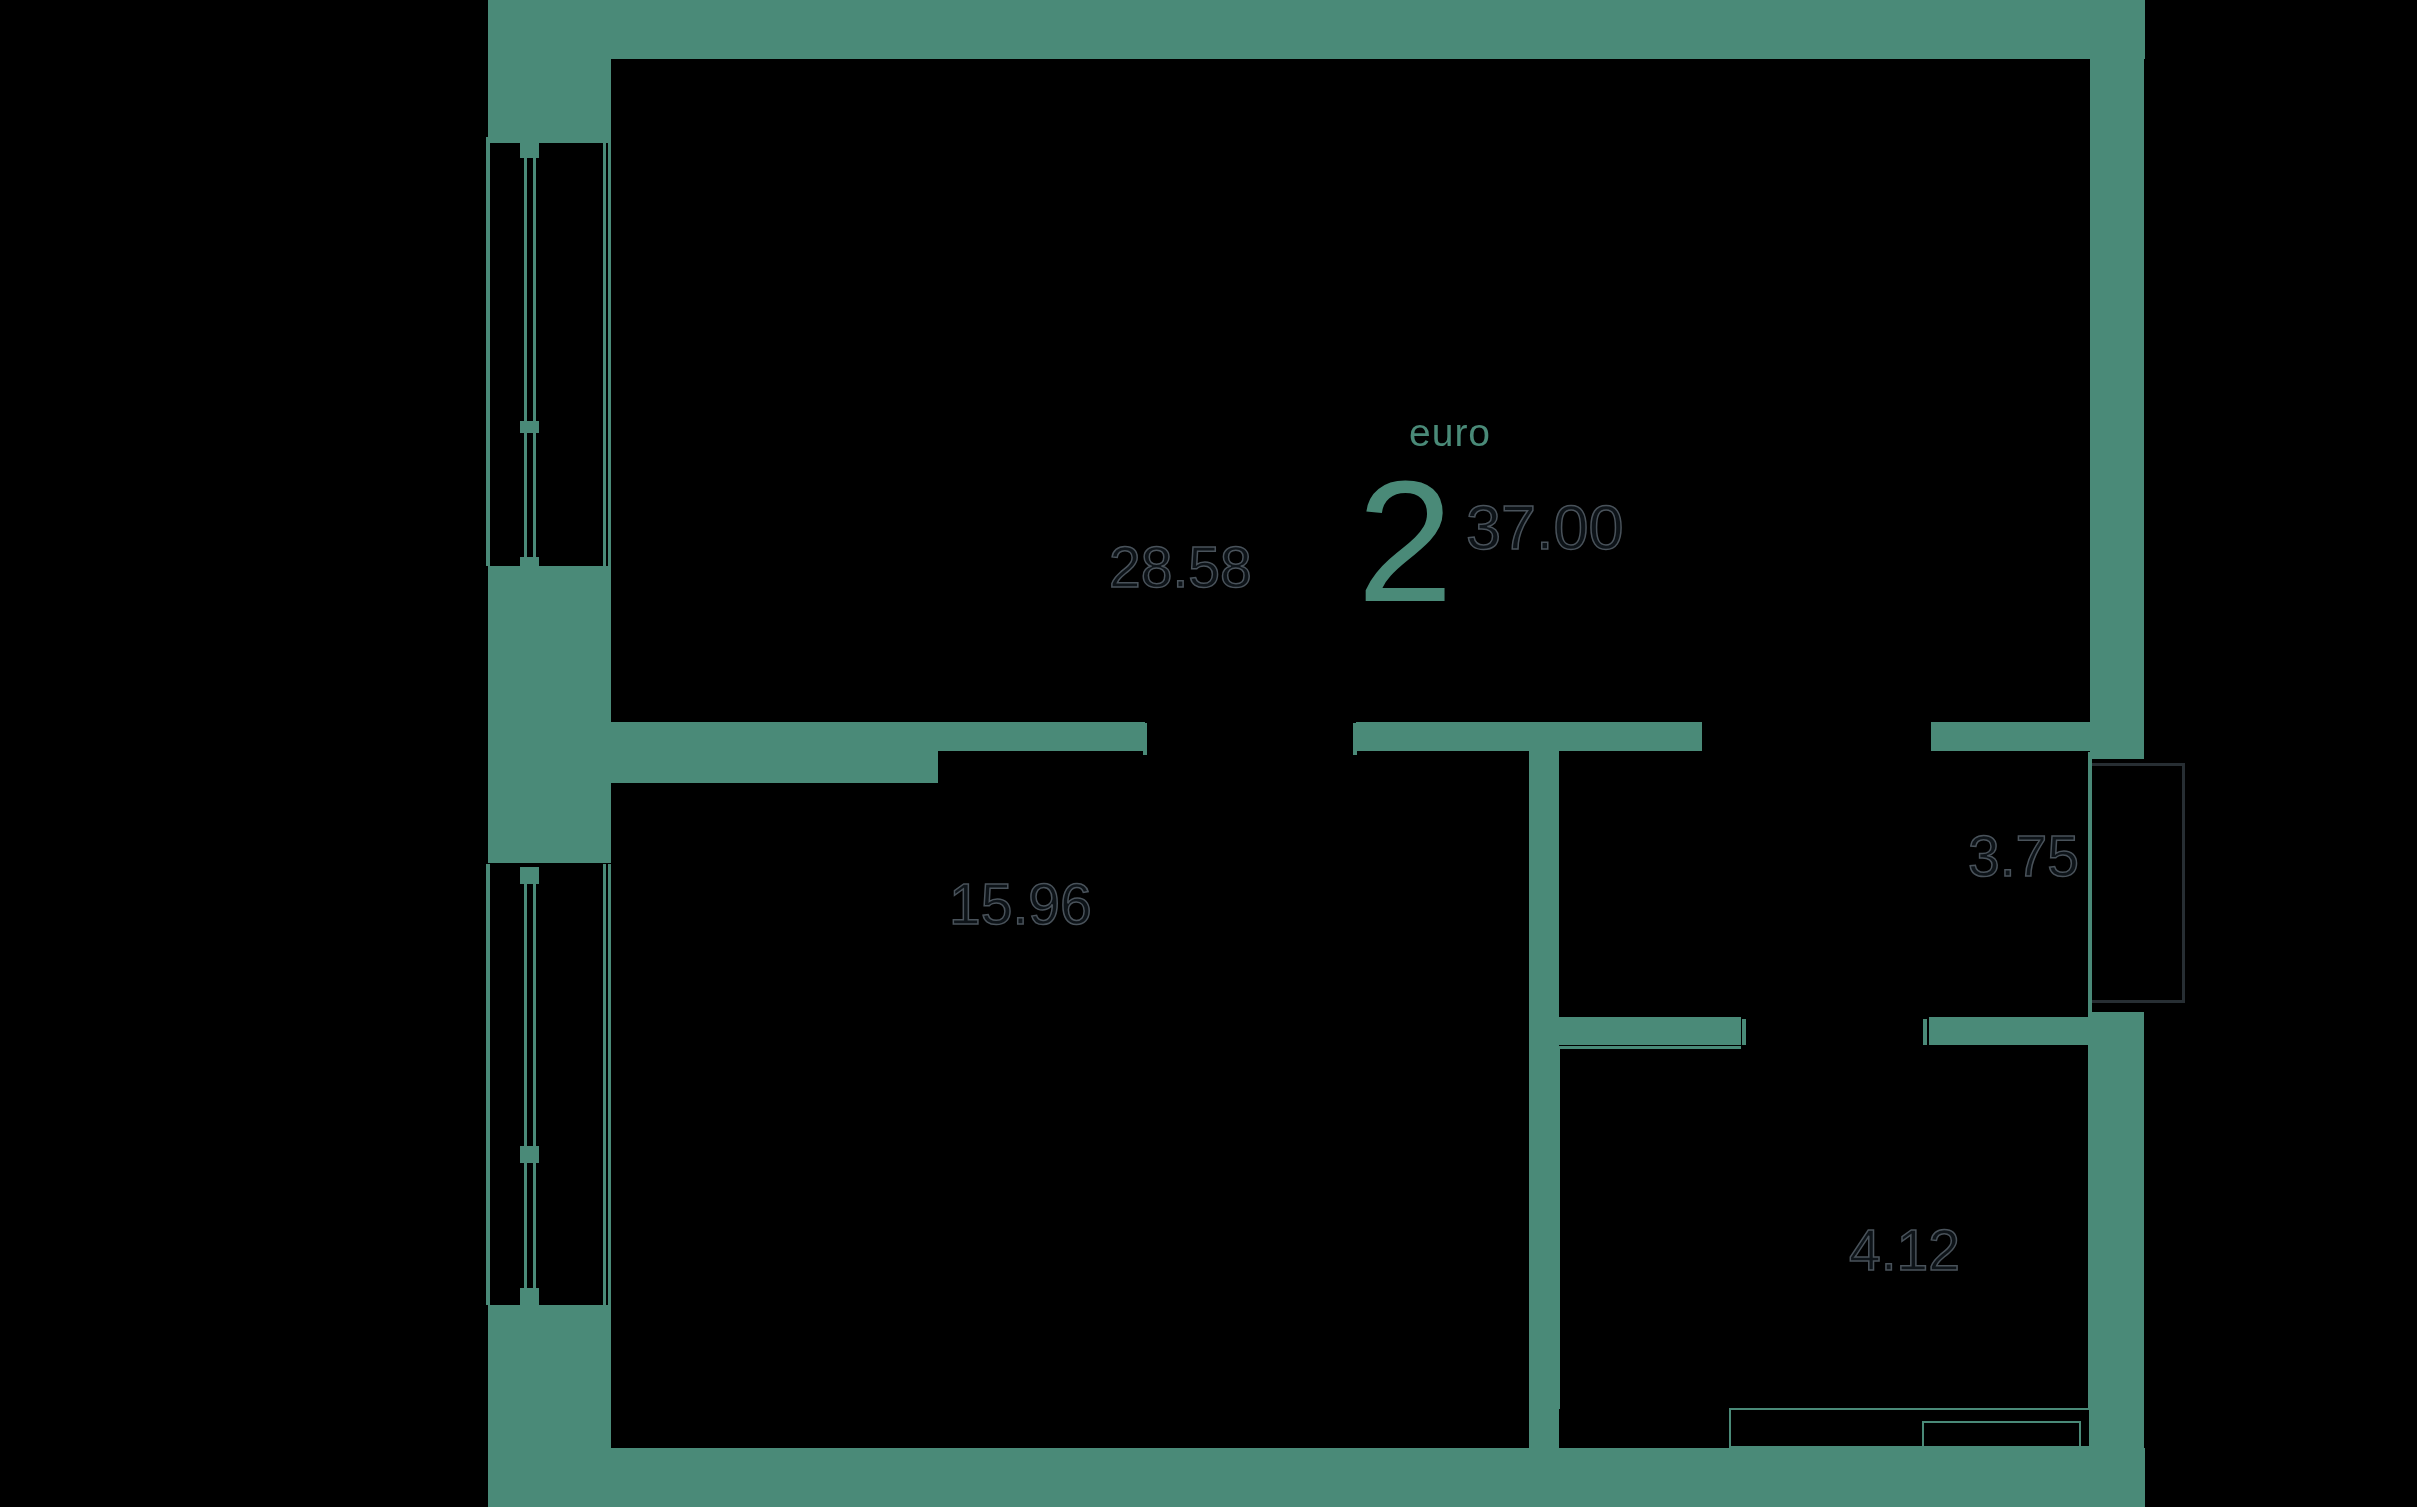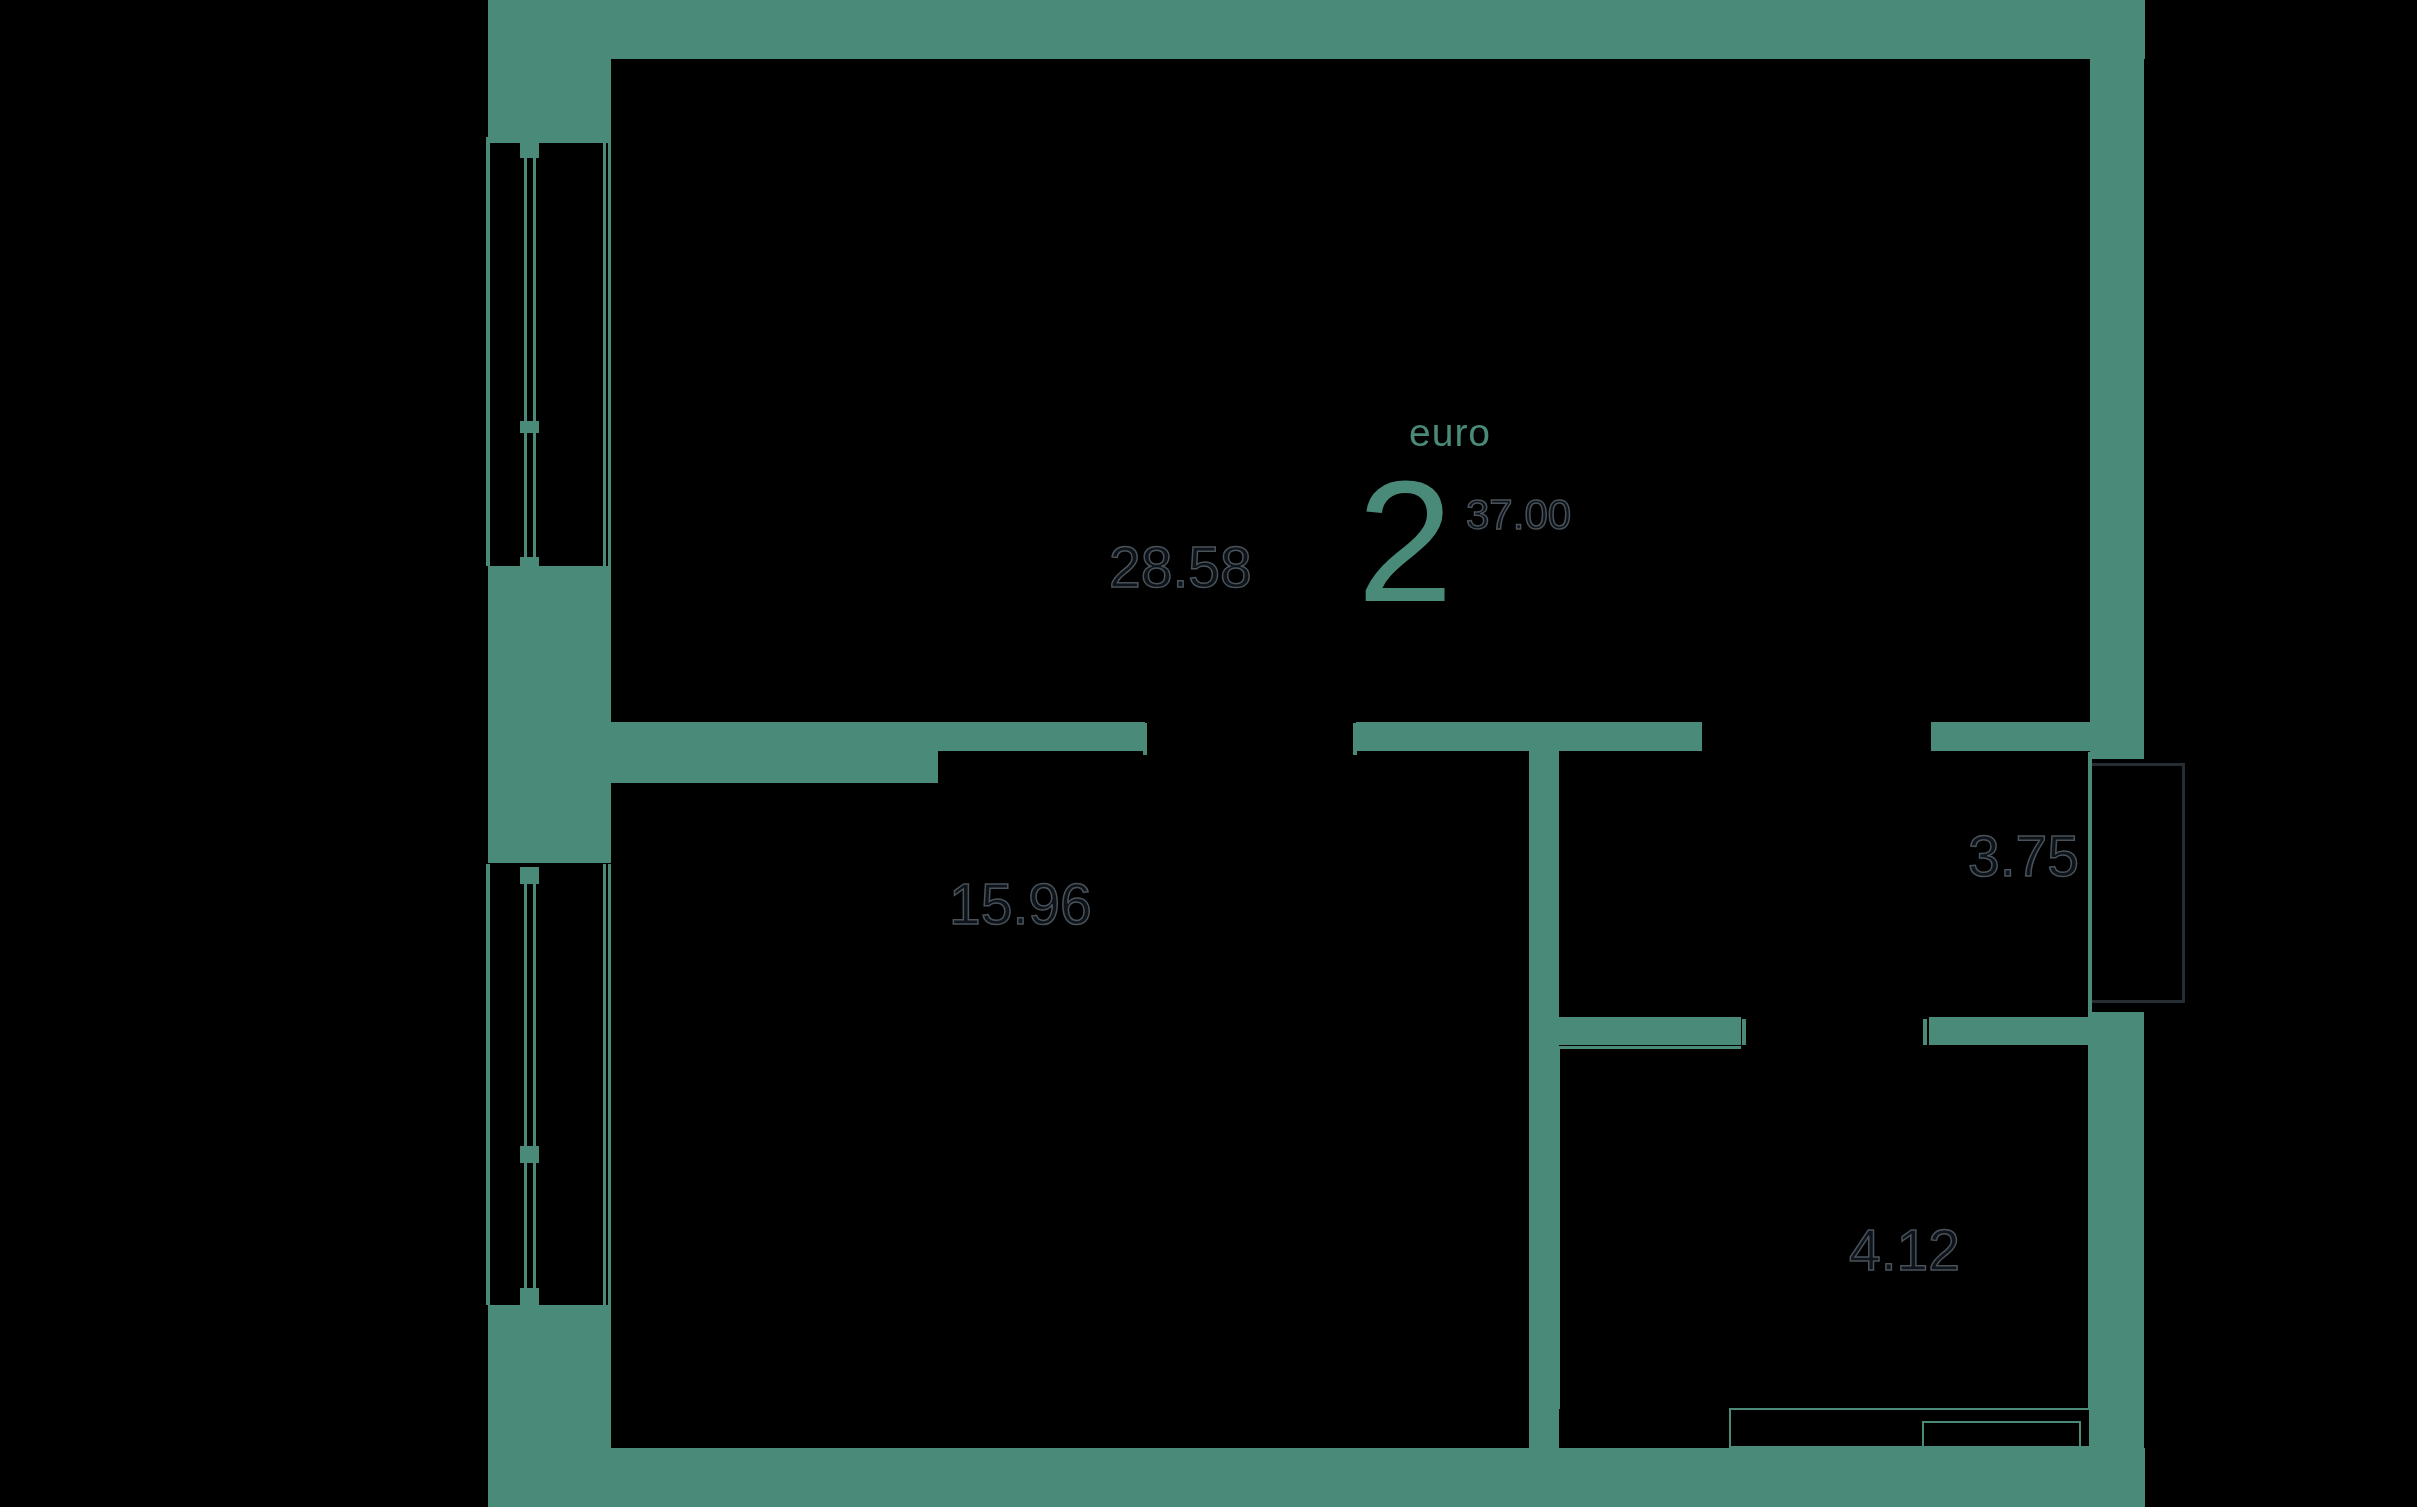--- a/index.html
+++ b/index.html
@@ -21,21 +21,21 @@
   
   .area-label{
     position:absolute;
     font-weight:300;
     letter-spacing:0px;
     color:#0d1318;
     -webkit-text-stroke:1.5px var(--stroke,#49525a);
     font-size:57px;
     white-space:nowrap;
   }
-  .total-area{font-size:42px;}
+  .total-area{font-size:63px;}
   .euro-word{
     position:absolute;
     color:var(--wall,#4a8a78);
     font-size:39px;font-weight:400;letter-spacing:1px;
   }
   .type-num{
     position:absolute;
     color:var(--wall,#4a8a78);
     font-size:173px;font-weight:200;line-height:1;
   }

